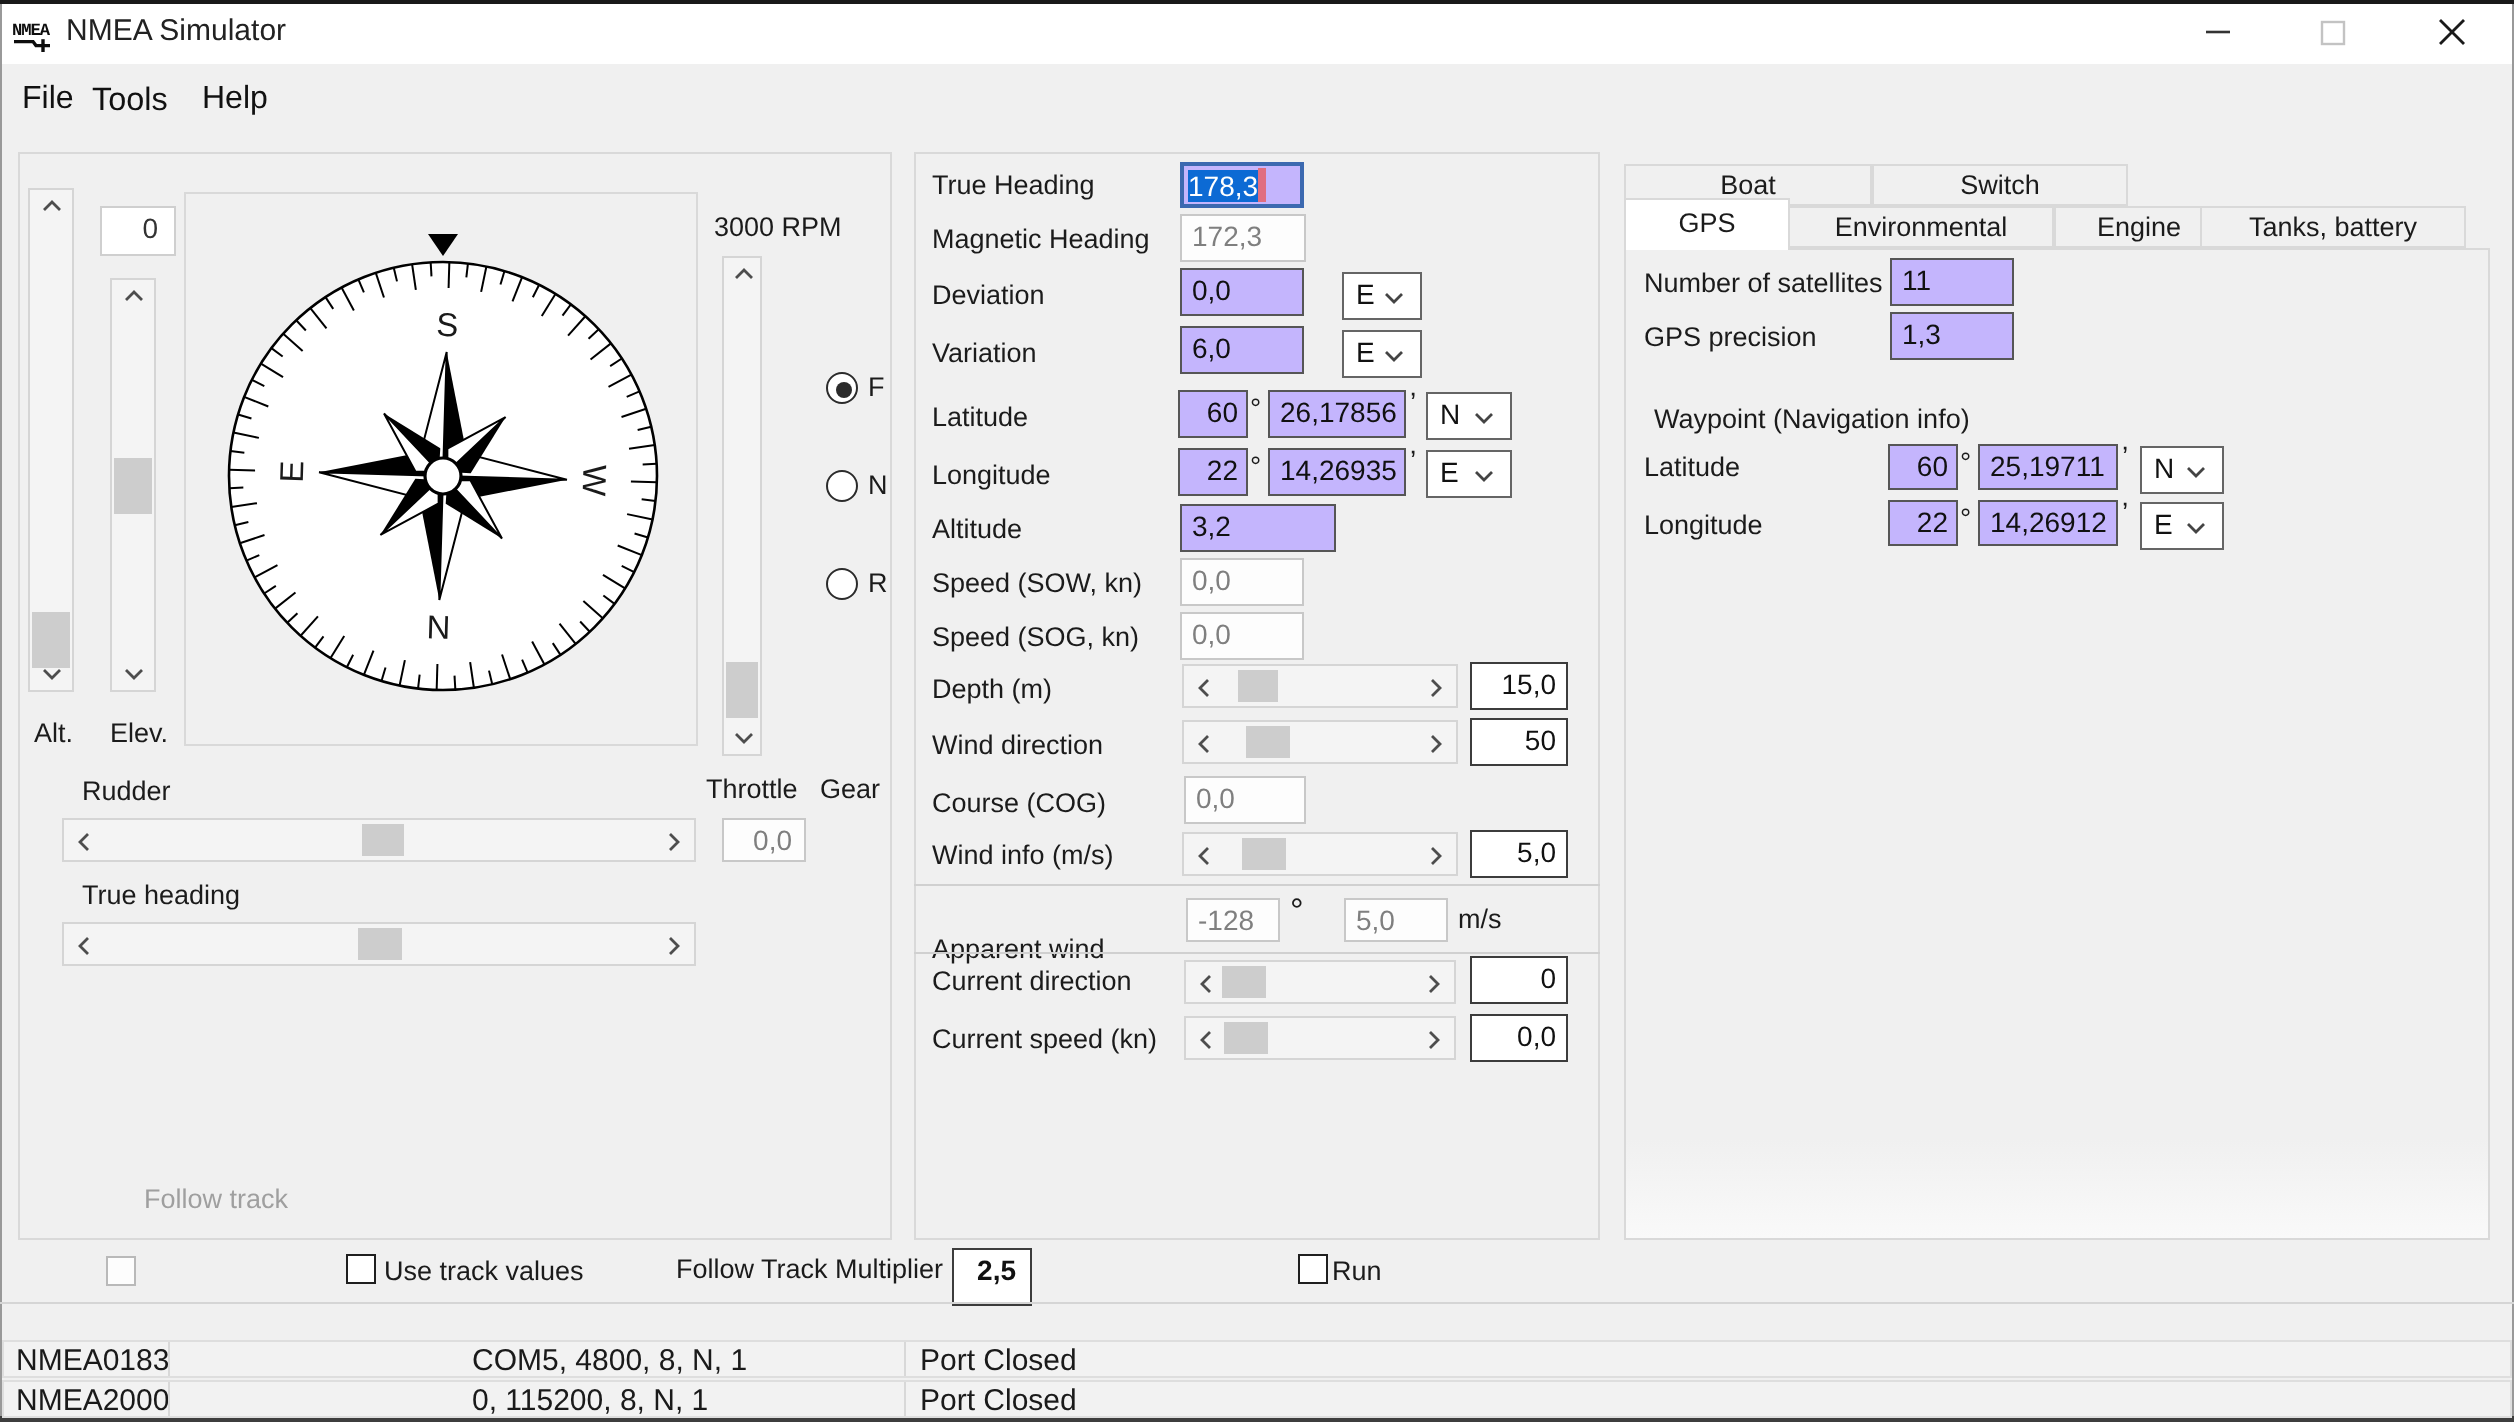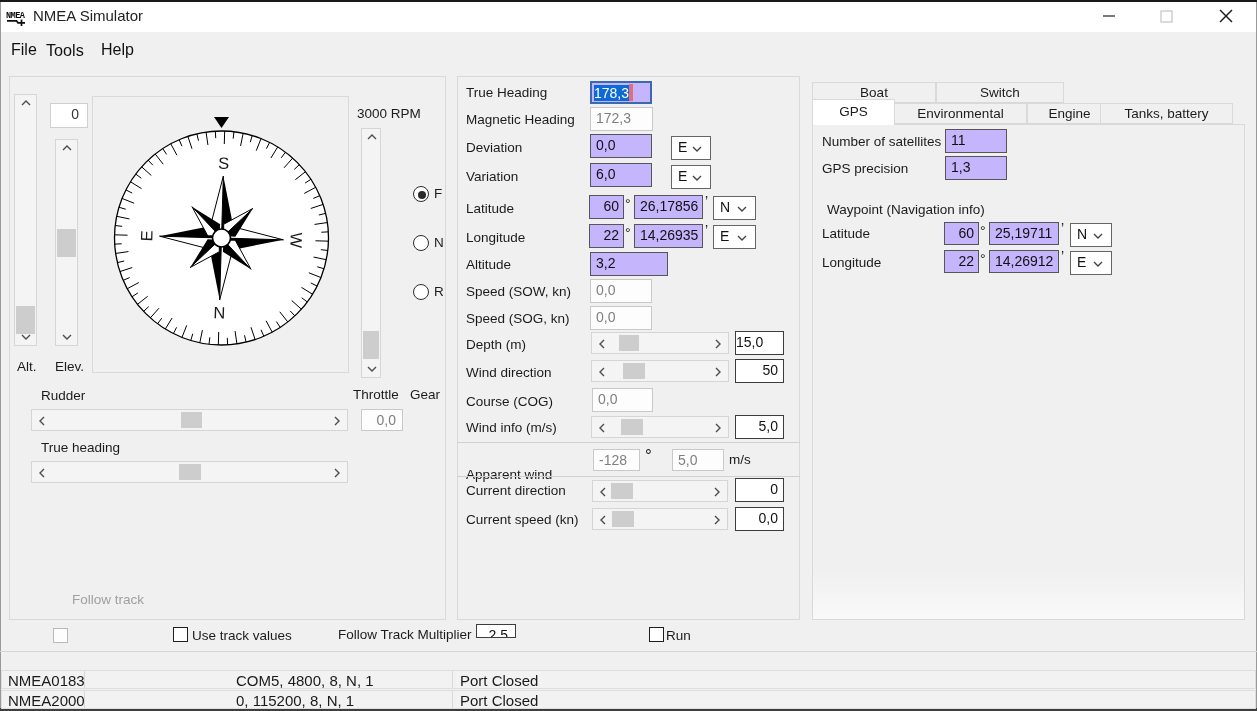--- a/index.html
+++ b/index.html
@@ -272,21 +272,21 @@
     <div class="tbd" style="left:590px;top:306px;width:62px;height:24px;padding-left:5px;">0,0</div>
     <div class="vsb" style="left:591px;top:332px;width:138px;height:22px">
 <svg class="sba" style="left:7px;top:6px" width="6" height="10" viewBox="0 0 6 10">
         <polyline points="5,1 1,5 5,9" fill="none" stroke="#4d4d4d" stroke-width="1.4"></polyline>
       </svg>
 <svg class="sba" style="right:7px;top:6px" width="6" height="10" viewBox="0 0 6 10">
         <polyline points="1,1 5,5 1,9" fill="none" stroke="#4d4d4d" stroke-width="1.4"></polyline>
       </svg>
 <div class="thumb" style="top:2px;bottom:2px;left:27px;width:20px"></div>
 </div>
-    <div class="tbv" style="left:735px;top:331px;width:49px;height:24px;padding-right:5px;">15,0</div>
+    <div class="tbv" style="left:735px;top:331px;width:49px;height:24px;text-align:right;padding-right:5px;">15,0</div>
     <div class="vsb" style="left:591px;top:360px;width:138px;height:22px">
 <svg class="sba" style="left:7px;top:6px" width="6" height="10" viewBox="0 0 6 10">
         <polyline points="5,1 1,5 5,9" fill="none" stroke="#4d4d4d" stroke-width="1.4"></polyline>
       </svg>
 <svg class="sba" style="right:7px;top:6px" width="6" height="10" viewBox="0 0 6 10">
         <polyline points="1,1 5,5 1,9" fill="none" stroke="#4d4d4d" stroke-width="1.4"></polyline>
       </svg>
 <div class="thumb" style="top:2px;bottom:2px;left:31px;width:22px"></div>
 </div>
     <div class="tbv" style="left:735px;top:359px;width:49px;height:24px;text-align:right;padding-right:5px;">50</div>
@@ -359,21 +359,21 @@
 <span>E</span>
 <svg style="position:absolute;right:8px;top:9px" width="10" height="6" viewBox="0 0 10 6">
         <polyline points="1,1 5,5 9,1" fill="none" stroke="#444" stroke-width="1.4"></polyline>
       </svg>
 </div>
 <div style="position:absolute;left:53px;top:628px;width:15px;height:15px;border:1px solid #b9b9b9;background:#fdfdfd;box-sizing:border-box"></div>
     <div class="lbld" style="left:72px;top:592px">Follow track</div>
     <div style="position:absolute;left:173px;top:627px;width:15px;height:15px;border:1px solid #1f1f1f;background:#fff;box-sizing:border-box"></div>
     <div class="lbl" style="left:192px;top:628px">Use track values</div>
     <div class="lbl" style="left:338px;top:627px">Follow Track Multiplier</div>
-    <div class="tbv" style="left:476px;top:624px;width:40px;height:14px;text-align:right;padding-right:7px;">2,5</div>
+    <div class="tbv" style="left:476px;top:624px;width:40px;height:29px;text-align:right;padding-right:7px;font-weight:bold;">2,5</div>
     <div style="position:absolute;left:649px;top:627px;width:15px;height:15px;border:1px solid #1f1f1f;background:#fff;box-sizing:border-box"></div>
     <div class="lbl" style="left:666px;top:628px">Run</div>
     <div style="position:absolute;left:0px;top:651px;width:1257px;height:1px;background:#d5d5d5"></div>
     <div class="srow" style="top:670px">
 <div style="position:absolute;left:6px;top:2px">NMEA0183</div>
 <div style="position:absolute;left:234px;top:2px">COM5, 4800, 8, N, 1</div>
 <div style="position:absolute;left:458px;top:2px">Port Closed</div>
 <div style="position:absolute;left:82px;top:0;bottom:0;width:1px;background:#d8d8d8"></div>
 <div style="position:absolute;left:450px;top:0;bottom:0;width:1px;background:#d8d8d8"></div>
 </div>

